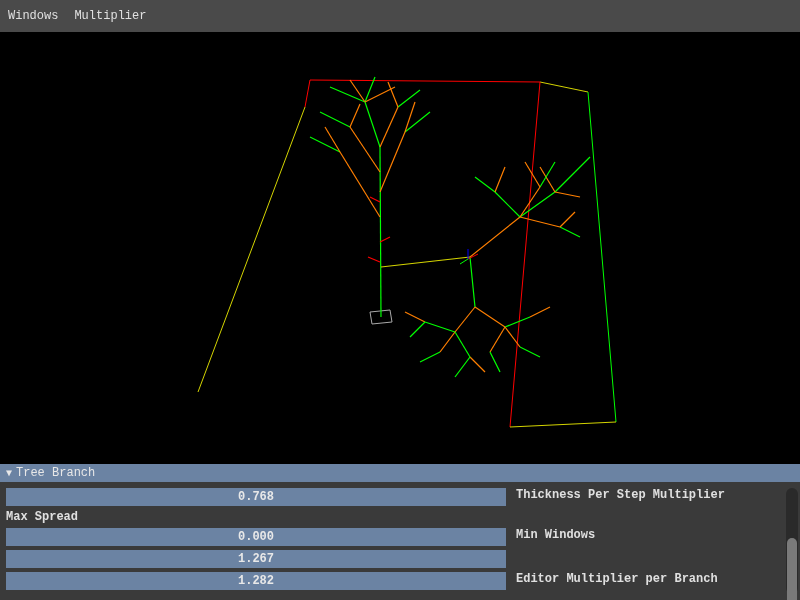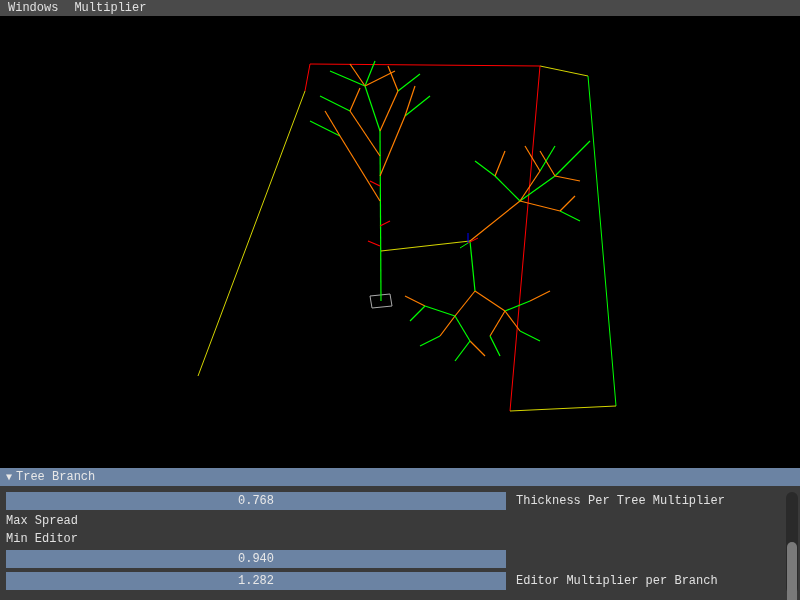--- a/index.html
+++ b/index.html
@@ -1,26 +1,26 @@
 <!DOCTYPE html>
 <html><head>
 <meta charset="utf-8">
 <style>
 * { margin: 0; padding: 0; box-sizing: border-box; }
 html, body { width: 800px; height: 600px; overflow: hidden; background: #000; font-family: "Courier New", monospace; font-size: 12px; }
 .app { width: 800px; height: 600px; display: flex; flex-direction: column; }
-.menubar { height: 16px; background: #4a4a4a; display: flex; align-items: center; padding: 0 8px; gap: 16px; color: #e0e0e0; }
+.menubar { height: 32px; background: #4a4a4a; display: flex; align-items: center; padding: 0 8px; gap: 16px; color: #e0e0e0; }
 .menubar .menu-item { cursor: pointer; }
 .viewport { flex: 1; background: #000; position: relative; overflow: hidden; }
 .viewport svg { position: absolute; top: 0; left: 0; }
 .panel { background: #3a3a3a; display: flex; flex-direction: column; }
 .panel-header { height: 18px; background: #6b83a3; color: #e8e8e8; display: flex; align-items: center; padding: 0 6px; gap: 4px; }
 .panel-header .tri { font-size: 10px; }
 .panel-body { padding: 6px 6px 6px 6px; display: flex; flex-direction: column; gap: 4px; position: relative; }
-.param-row { display: flex; align-items: center; gap: 10px; }
+.param-row { display: flex; gap: 10px; font-weight: bold; }
 .param-slider { flex: 0 0 500px; height: 18px; background: #6b83a3; color: #e8e8e8; display: flex; align-items: center; justify-content: center; position: relative; }
 .param-label { color: #e0e0e0; white-space: nowrap; overflow: hidden; }
 .scrollbar { position: absolute; right: 2px; top: 6px; bottom: 6px; width: 12px; background: #2a2a2a; border-radius: 6px; }
 .scrollbar-thumb { position: absolute; left: 1px; right: 1px; top: 50px; height: 80px; background: #7a7a7a; border-radius: 5px; }
 </style>
 </head>
 <body>
 
 <div class="app">
 
@@ -124,31 +124,34 @@
   <div class="panel">
     <div class="panel-header">
       <span class="tri">▼</span>
       <span>Tree Branch</span>
     </div>
     <div class="panel-body">
       <div class="param-row">
         <div class="param-slider">
             <span>0.768</span>
           </div>
-        <div class="param-label">Thickness Per Tree Multiplier</div>
+        <div class="param-label">Thickness Per Step Multiplier</div>
       </div>
       <div class="param-row">
         <div class="param-label">Max Spread</div>
       </div>
       <div class="param-row">
-        <div class="param-label">Min Editor</div>
+        <div class="param-slider">
+            <span>0.000</span>
+          </div>
+        <div class="param-label">Min Windows</div>
       </div>
       <div class="param-row">
         <div class="param-slider">
-            <span>0.940</span>
+            <span>1.267</span>
           </div>
       </div>
       <div class="param-row">
         <div class="param-slider">
             <span>1.282</span>
           </div>
         <div class="param-label">Editor Multiplier per Branch</div>
       </div>
       <div class="param-row">
       </div>

